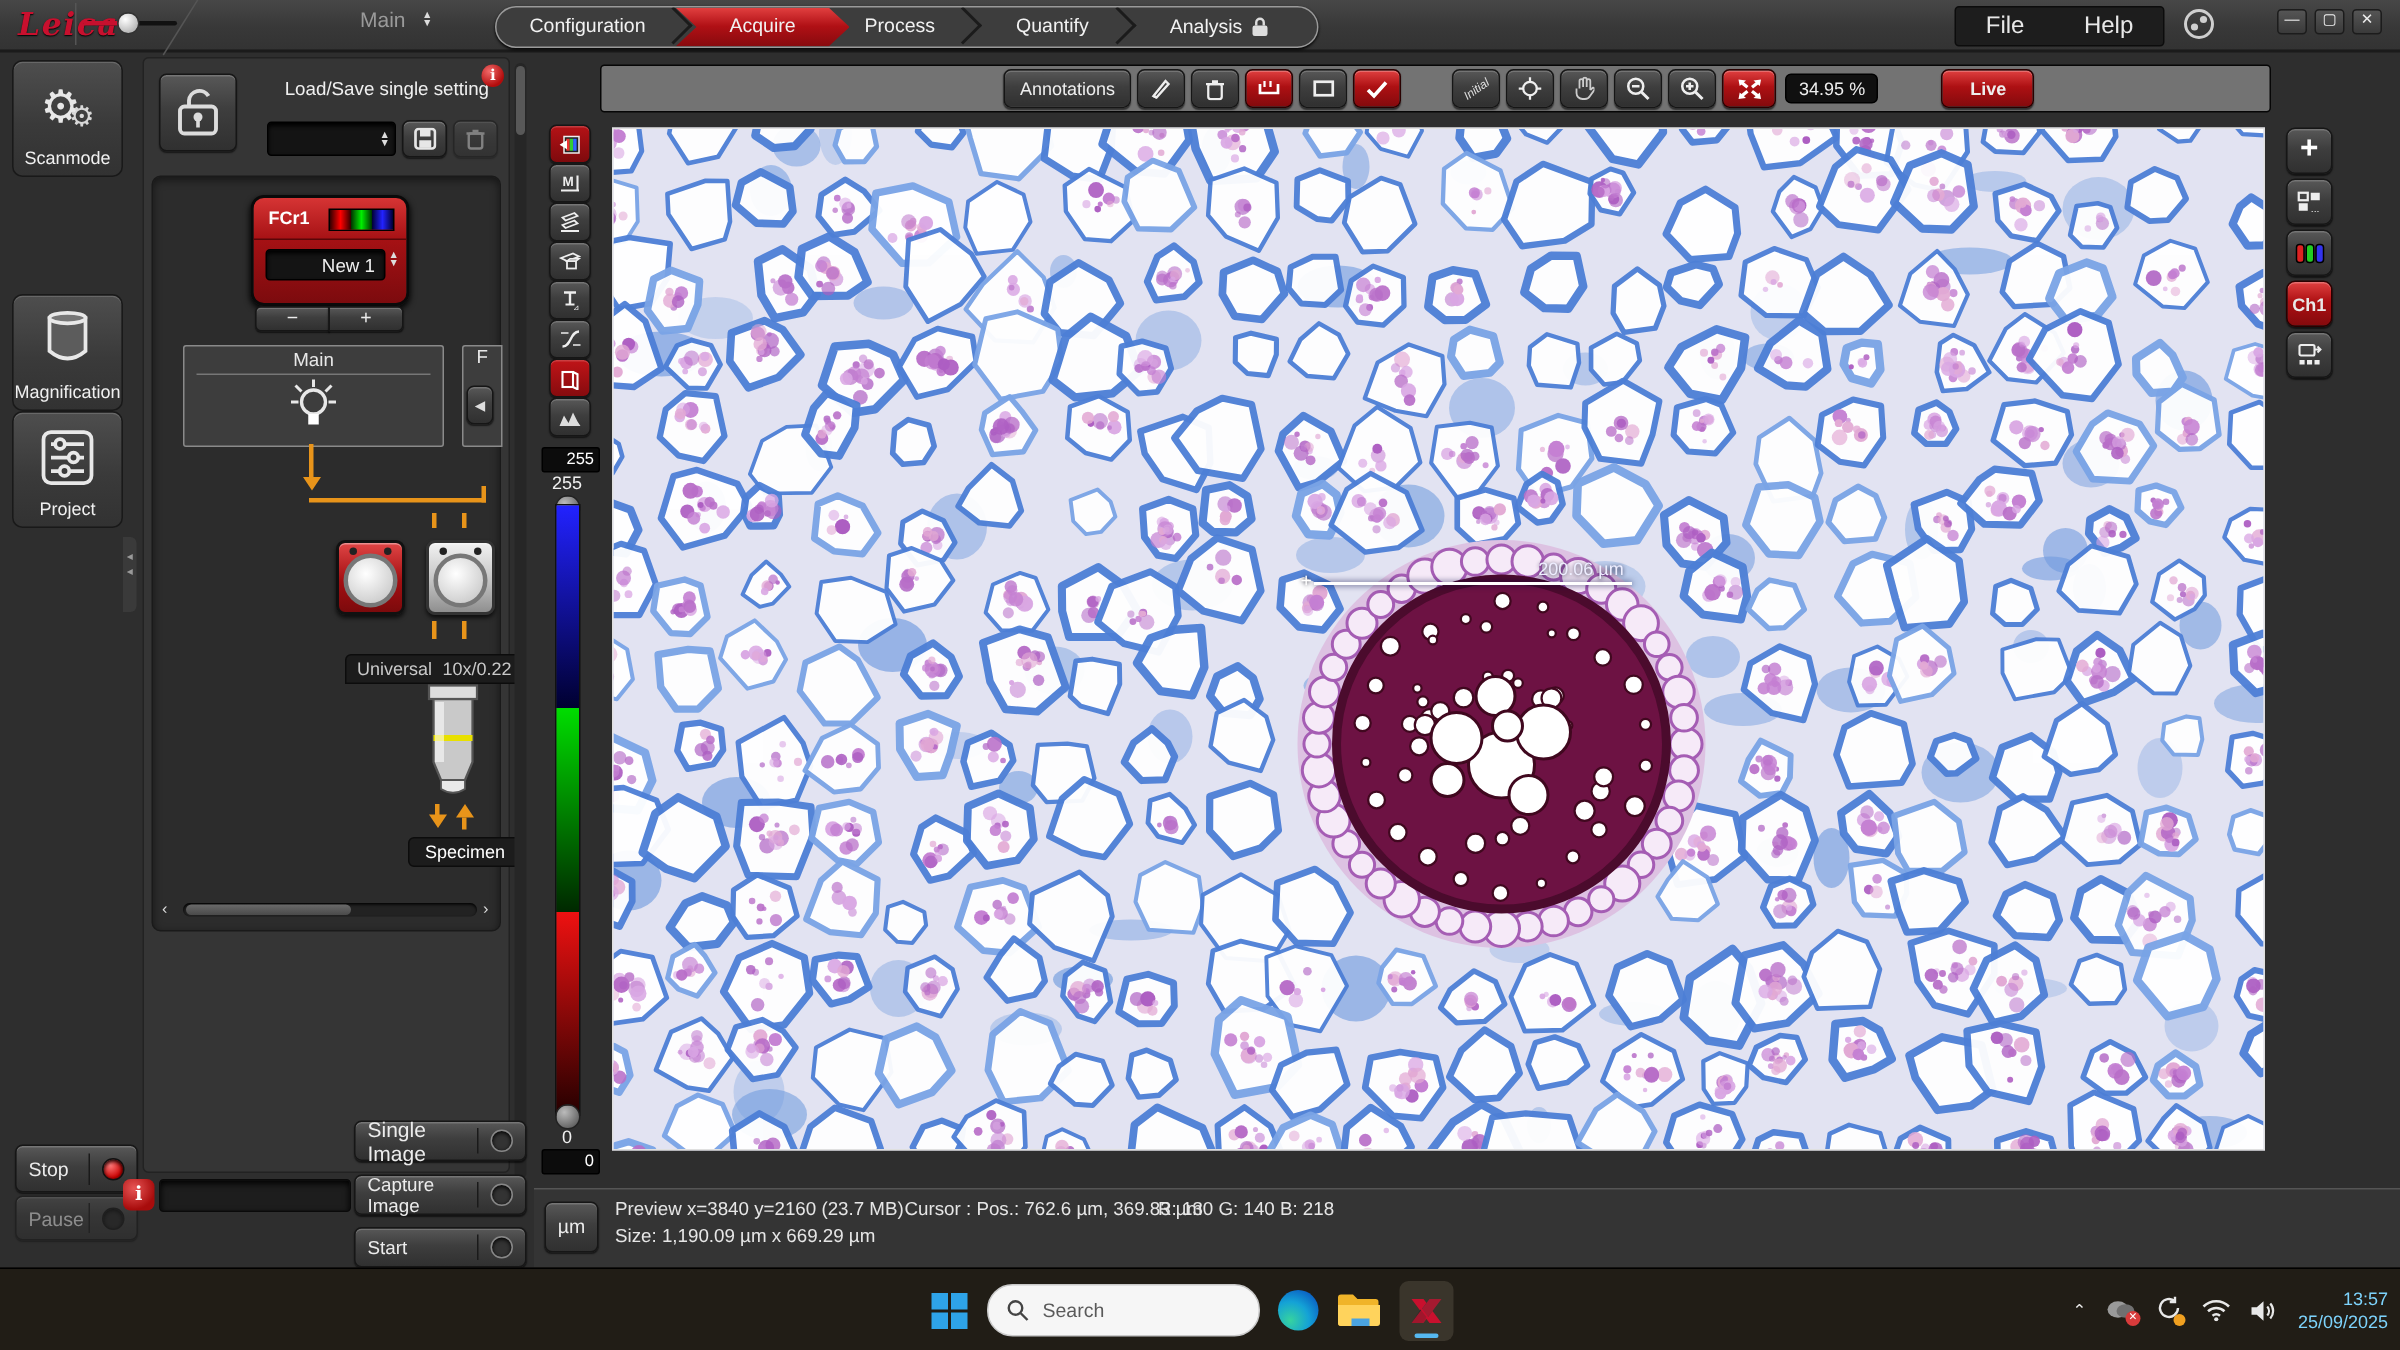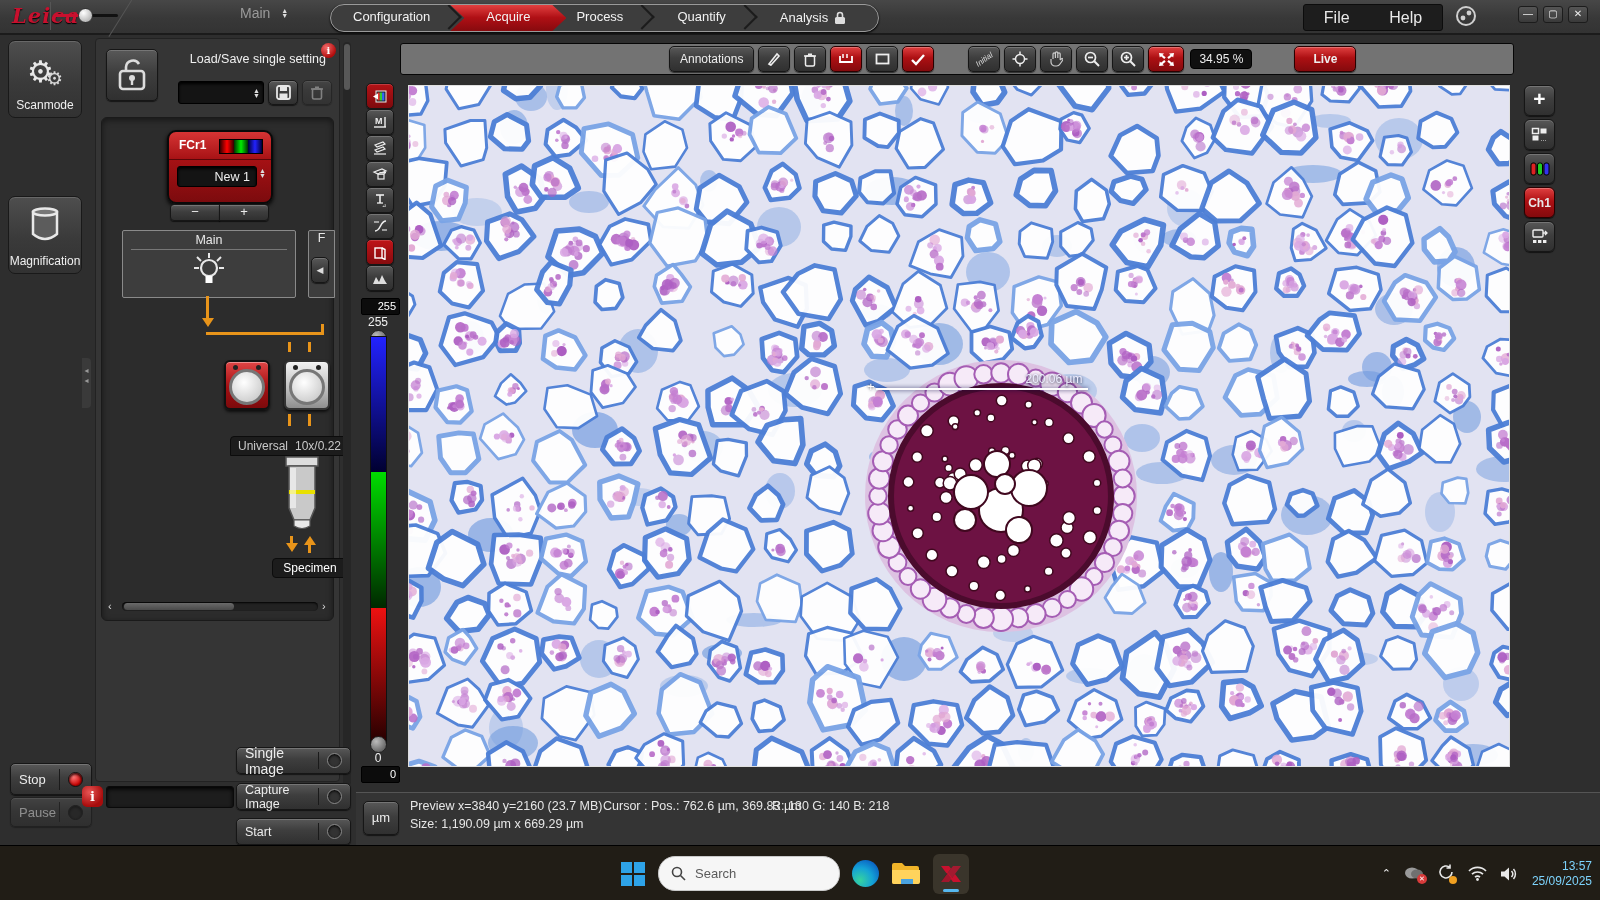--- a/index.html
+++ b/index.html
@@ -161,20 +161,34 @@
     <div class="lbl">Scanmode</div>
   </div>
   <div class="rail-btn" style="top:196px">
     <div class="rail-ic">
       <svg width="40" height="42" viewBox="0 0 40 42">
         <path d="M8 6 H32 V28 Q20 38 8 28 Z" fill="#5c5c5c" stroke="#e8e8e8" stroke-width="2.5"></path>
         <ellipse cx="20" cy="6" rx="12" ry="3.5" fill="#777" stroke="#e8e8e8" stroke-width="2.5"></ellipse>
       </svg>
     </div>
     <div class="lbl">Magnification</div>
+  </div>
+  <div class="rail-btn" style="top:274px">
+    <div class="rail-ic">
+      <svg width="38" height="38" viewBox="0 0 38 38">
+        <rect x="3" y="2" width="32" height="34" rx="5" fill="none" stroke="#e8e8e8" stroke-width="2.5"></rect>
+        <line x1="8" y1="10" x2="30" y2="10" stroke="#e8e8e8" stroke-width="2.5"></line>
+          <circle cx="14" cy="10" r="3.2" fill="#3a3a3a" stroke="#e8e8e8" stroke-width="2.5"></circle>
+        <line x1="8" y1="19" x2="30" y2="19" stroke="#e8e8e8" stroke-width="2.5"></line>
+          <circle cx="23" cy="19" r="3.2" fill="#3a3a3a" stroke="#e8e8e8" stroke-width="2.5"></circle>
+        <line x1="8" y1="28" x2="30" y2="28" stroke="#e8e8e8" stroke-width="2.5"></line>
+          <circle cx="17" cy="28" r="3.2" fill="#3a3a3a" stroke="#e8e8e8" stroke-width="2.5"></circle>
+      </svg>
+    </div>
+    <div class="lbl">Project</div>
   </div>
   <div class="abs" style="left:82px;top:358px;width:9px;height:42px;background:#3a3a3a;border-radius:0 4px 4px 0;color:#999;font-size:8px;line-height:10px;text-align:center;padding-top:8px">◂<br>◂</div>
 
   <div id="settings">
 
     <div class="abs btn" style="left:10px;top:10px;width:50px;height:50px;display:flex;align-items:center;justify-content:center">
       <svg width="30" height="34" viewBox="0 0 30 34">
         <rect x="3" y="13" width="24" height="18" rx="3" fill="none" stroke="#dcdcdc" stroke-width="2.6"></rect>
         <path d="M9 13 V9 a7 7 0 0 1 13 -3" fill="none" stroke="#dcdcdc" stroke-width="2.6"></path>
         <circle cx="15" cy="20" r="3" fill="#dcdcdc"></circle>

